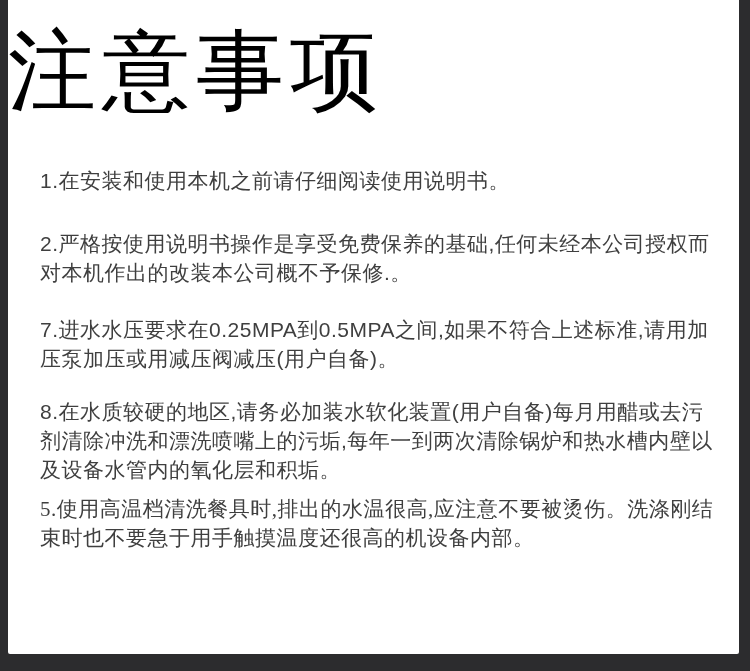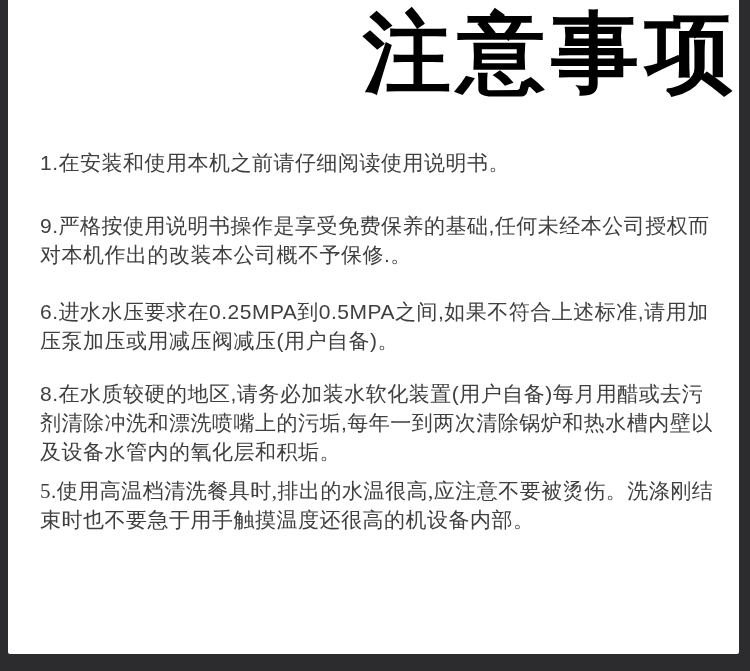--- a/index.html
+++ b/index.html
@@ -22,25 +22,25 @@
     left: 8px;
     right: 11px;
     top: 0;
     bottom: 17px;
     background: var(--page-background);
     border-radius: 0 0 2px 2px;
     overflow: hidden;
   }
 
   .page-title {
-    margin-top: 2px;
-    text-align: right;
+    margin-top: 20px;
+    text-align: left;
     font-size: 88px;
     line-height: 102px;
-    font-weight: 700;
+    font-weight: 400;
     letter-spacing: 6px;
     color: var(--title-text);
     white-space: nowrap;
   }
 
   .notice-list {
     padding-left: 32px;
     padding-right: 24px;
   }
 
@@ -61,18 +61,18 @@
   .notice-item.n6 { margin-top: 32px; }
 </style>
 </head>
 <body>
 
 <div class="page">
   <h1 class="page-title">注意事项</h1>
 
   <div class="notice-list">
     <p class="notice-item n1">1.在安装和使用本机之前请仔细阅读使用说明书。</p>
-    <p class="notice-item n2">9.严格按使用说明书操作是享受免费保养的基础,任何未经本公司授权而对本机作出的改装本公司概不予保修.。</p>
-    <p class="notice-item n3">6.进水水压要求在0.25MPA到0.5MPA之间,如果不符合上述标准,请用加压泵加压或用减压阀减压(用户自备)。</p>
+    <p class="notice-item n2">2.严格按使用说明书操作是享受免费保养的基础,任何未经本公司授权而对本机作出的改装本公司概不予保修.。</p>
+    <p class="notice-item n3">7.进水水压要求在0.25MPA到0.5MPA之间,如果不符合上述标准,请用加压泵加压或用减压阀减压(用户自备)。</p>
     <p class="notice-item n4">8.在水质较硬的地区,请务必加装水软化装置(用户自备)每月用醋或去污剂清除冲洗和漂洗喷嘴上的污垢,每年一到两次清除锅炉和热水槽内壁以及设备水管内的氧化层和积垢。</p>
     <p class="notice-item n5">5.使用高温档清洗餐具时,排出的水温很高,应注意不要被烫伤。洗涤刚结束时也不要急于用手触摸温度还很高的机设备内部。</p>
   </div>
 </div>
 
 </body></html>

